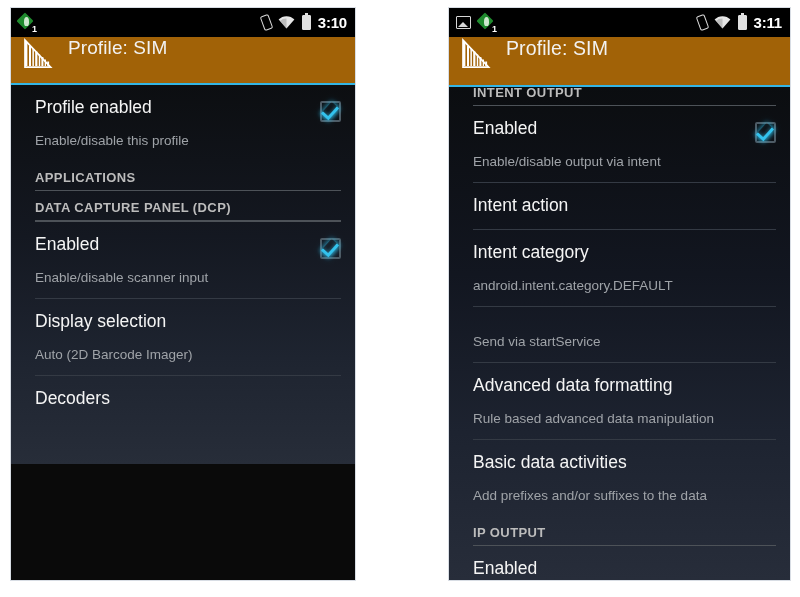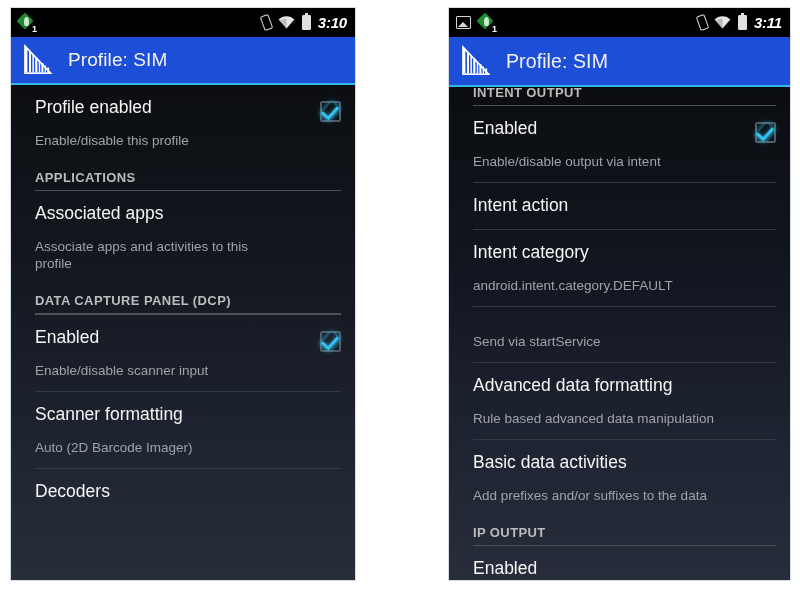--- a/index.html
+++ b/index.html
@@ -47,21 +47,20 @@
   .sb-left {
     display: flex;
     align-items: center;
     gap: 7px;
   }
   .sb-right {
     margin-left: auto;
     display: flex;
     align-items: center;
     gap: 7px;
-    font-style: italic;
   }
   .sb-clock {
     color: #ffffff;
     font-size: 15px;
     font-weight: bold;
     letter-spacing: -0.2px;
     line-height: 1;
     padding-bottom: 1px;
   }
 
@@ -141,23 +140,22 @@
     content: "";
     position: absolute;
     top: -3.5px; left: 2px;
     width: 3px; height: 2px;
     background: #e0e0e0;
   }
 
   
   .actionbar {
     height: 48px;
-    background: #1d4ed8;
+    background: #a16207;
     display: flex;
-    align-items: center;
     padding-left: 10px;
     box-sizing: border-box;
     border-bottom: 2px solid #33b5e5;
   }
   .actionbar-right { height: 50px; }
   .app-icon {
     width: 34px;
     height: 34px;
     flex: 0 0 34px;
     position: relative;
@@ -170,21 +168,21 @@
     font-weight: normal;
     letter-spacing: 0.1px;
     white-space: nowrap;
   }
   .actionbar-right .actionbar-title { font-size: 19.5px; }
 
   
   .prefs {
     position: relative;
     background: linear-gradient(to bottom, #0c0e11 0%, #141821 40%, #1e2430 72%, #272d39 100%);
-    height: 495px;
+    height: 379px;
     overflow: hidden;
   }
   .prefs-right {
     background: linear-gradient(to bottom, #0b0d10 0%, #121620 38%, #1d2330 70%, #272d3a 100%);
     height: 493px;
   }
 
   .section-header {
     color: #bcbcbc;
     font-size: 13px;
@@ -316,26 +314,20 @@
           <div class="pref-summary">Enable/disable this profile</div>
         </div>
         <div class="pref-widget">
           <div class="checkbox checked"></div>
         </div>
       </div>
 
       <div class="section-header">APPLICATIONS</div>
       <div class="divider"></div>
 
-      <div class="pref-row">
-        <div class="pref-text">
-          <div class="pref-title">Associated apps</div>
-          <div class="pref-summary" style="max-width:252px">Associate apps and activities to this profile</div>
-        </div>
-      </div>
 
       <div class="section-header">DATA CAPTURE PANEL (DCP)</div>
       <div class="divider"></div>
 
 
       <div class="divider"></div>
 
       <div class="pref-row">
         <div class="pref-text">
           <div class="pref-title">Enabled</div>
@@ -343,21 +335,21 @@
         </div>
         <div class="pref-widget">
           <div class="checkbox checked"></div>
         </div>
       </div>
 
       <div class="divider-thin"></div>
 
       <div class="pref-row">
         <div class="pref-text">
-          <div class="pref-title">Scanner formatting</div>
+          <div class="pref-title">Display selection</div>
           <div class="pref-summary">Auto (2D Barcode Imager)</div>
         </div>
       </div>
 
       <div class="divider-thin"></div>
 
       <div class="pref-row">
         <div class="pref-text">
           <div class="pref-title">Decoders</div>
         </div>

